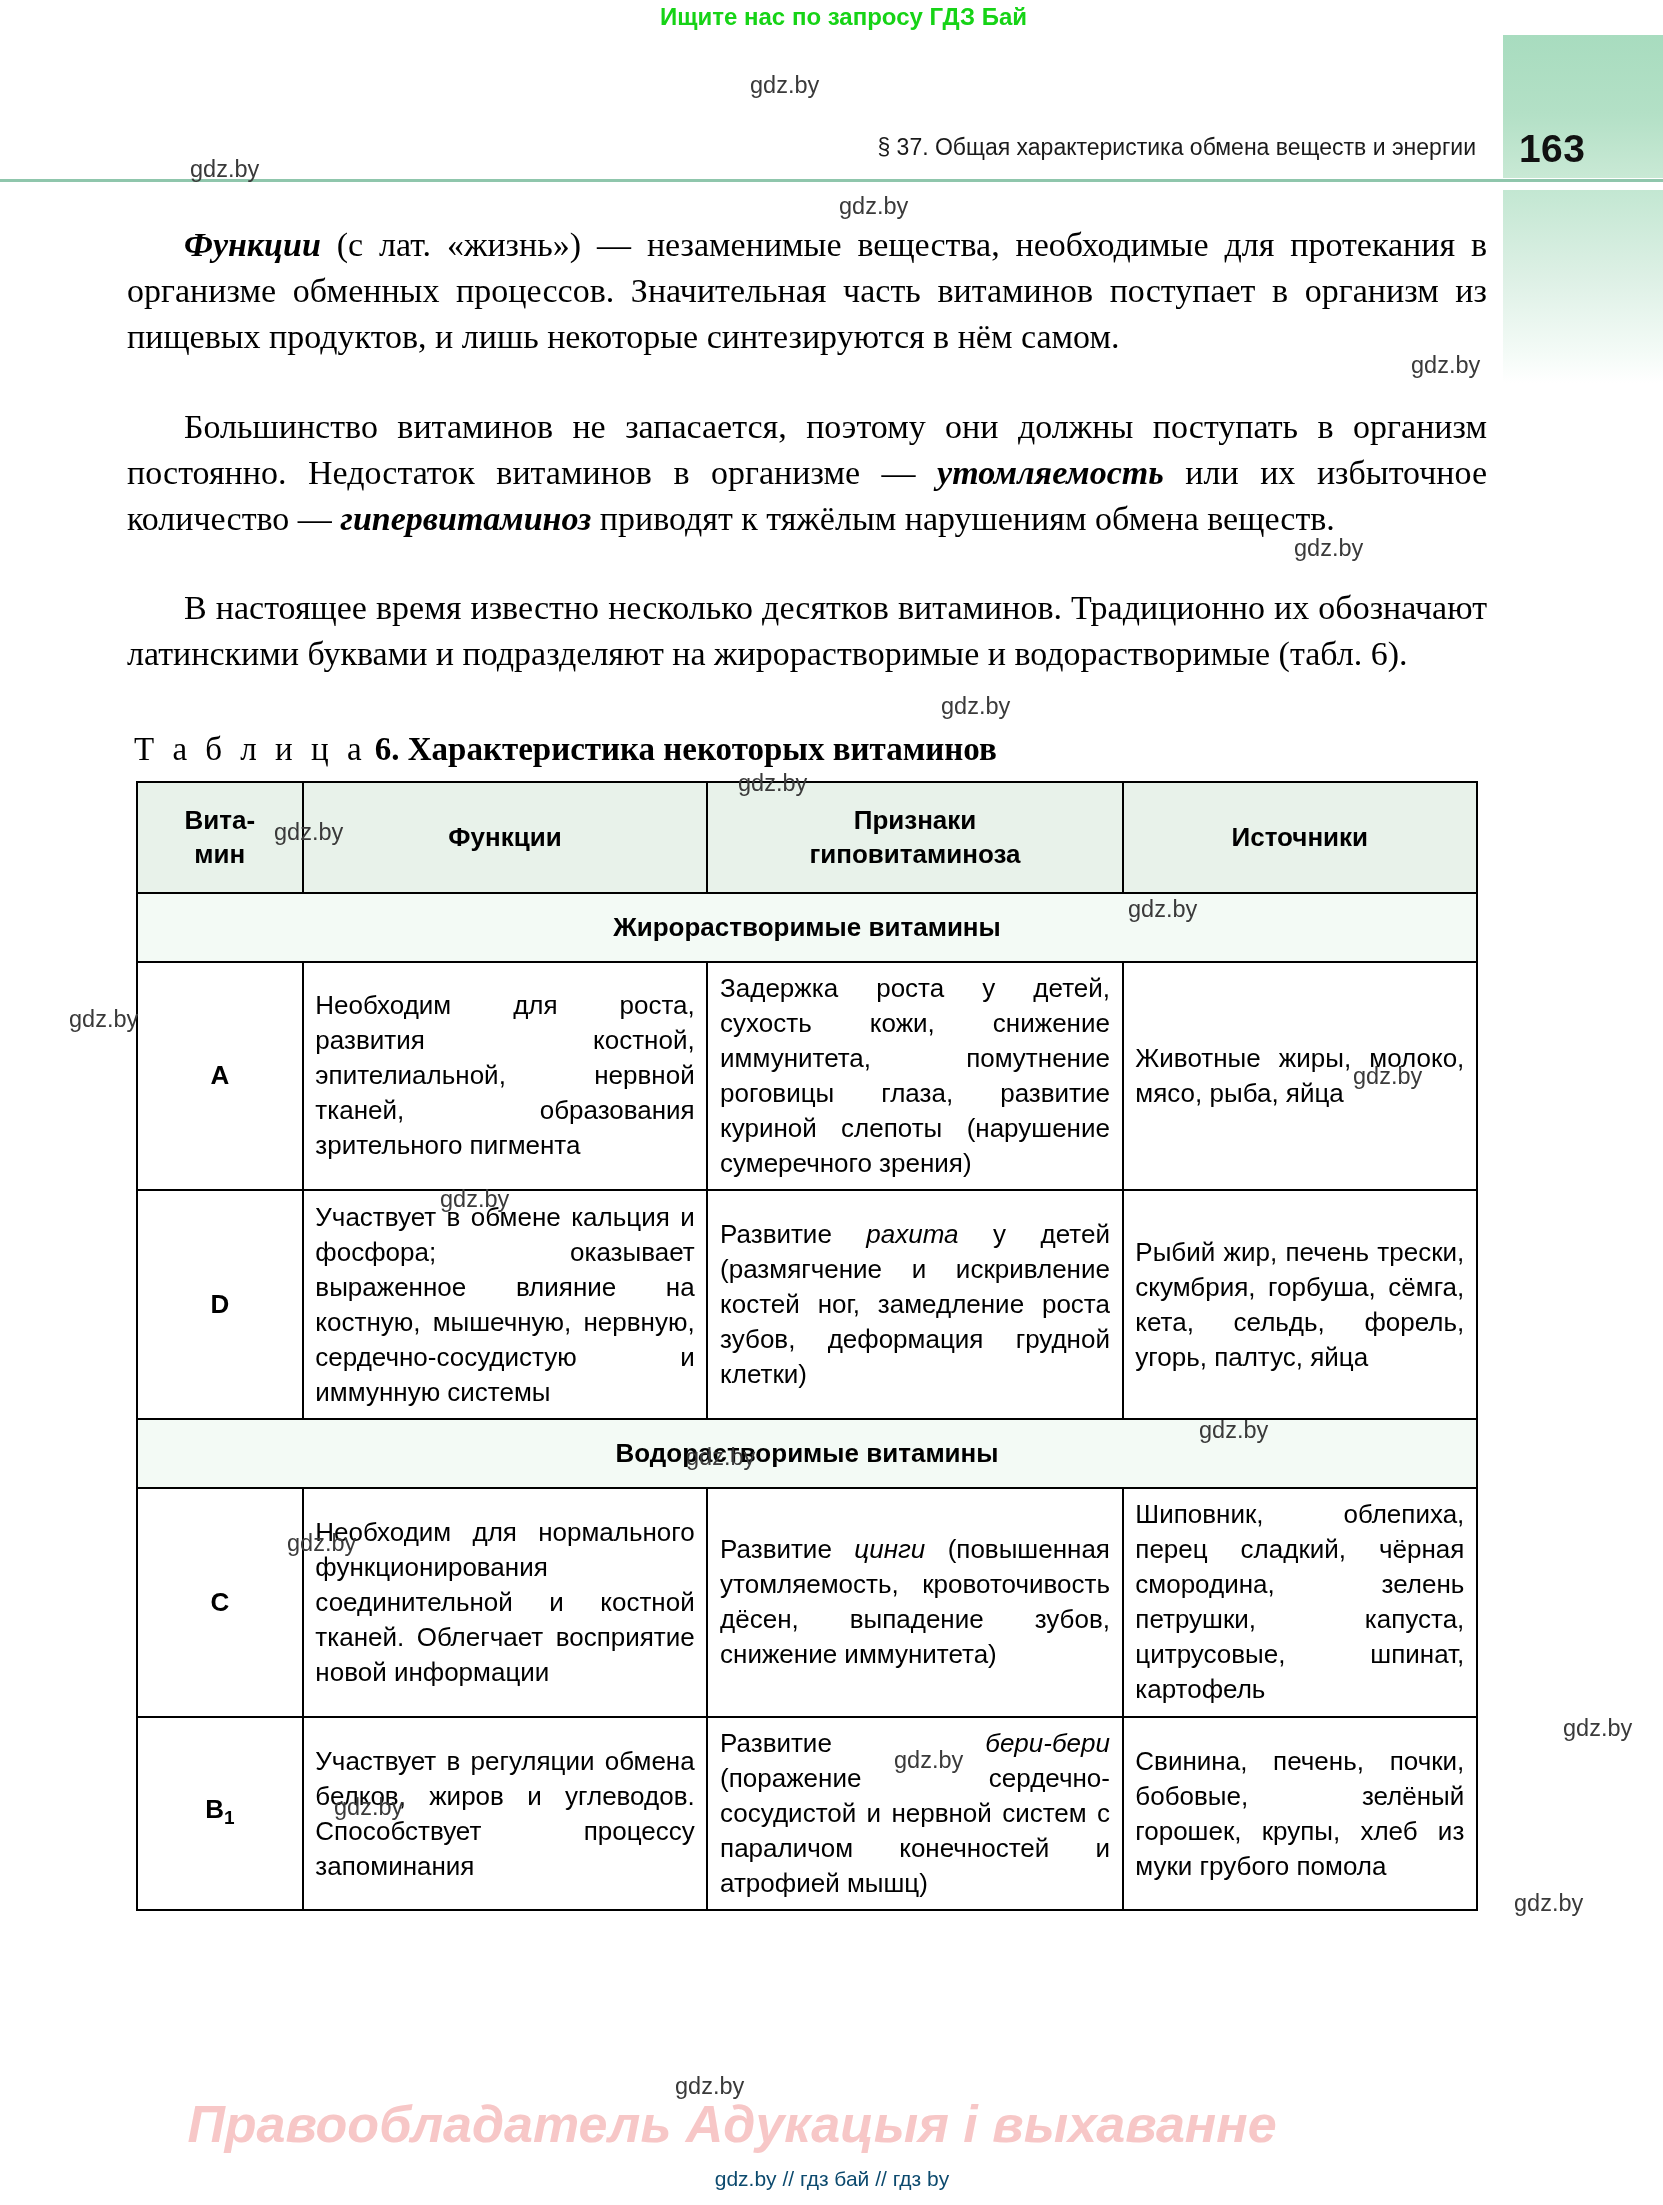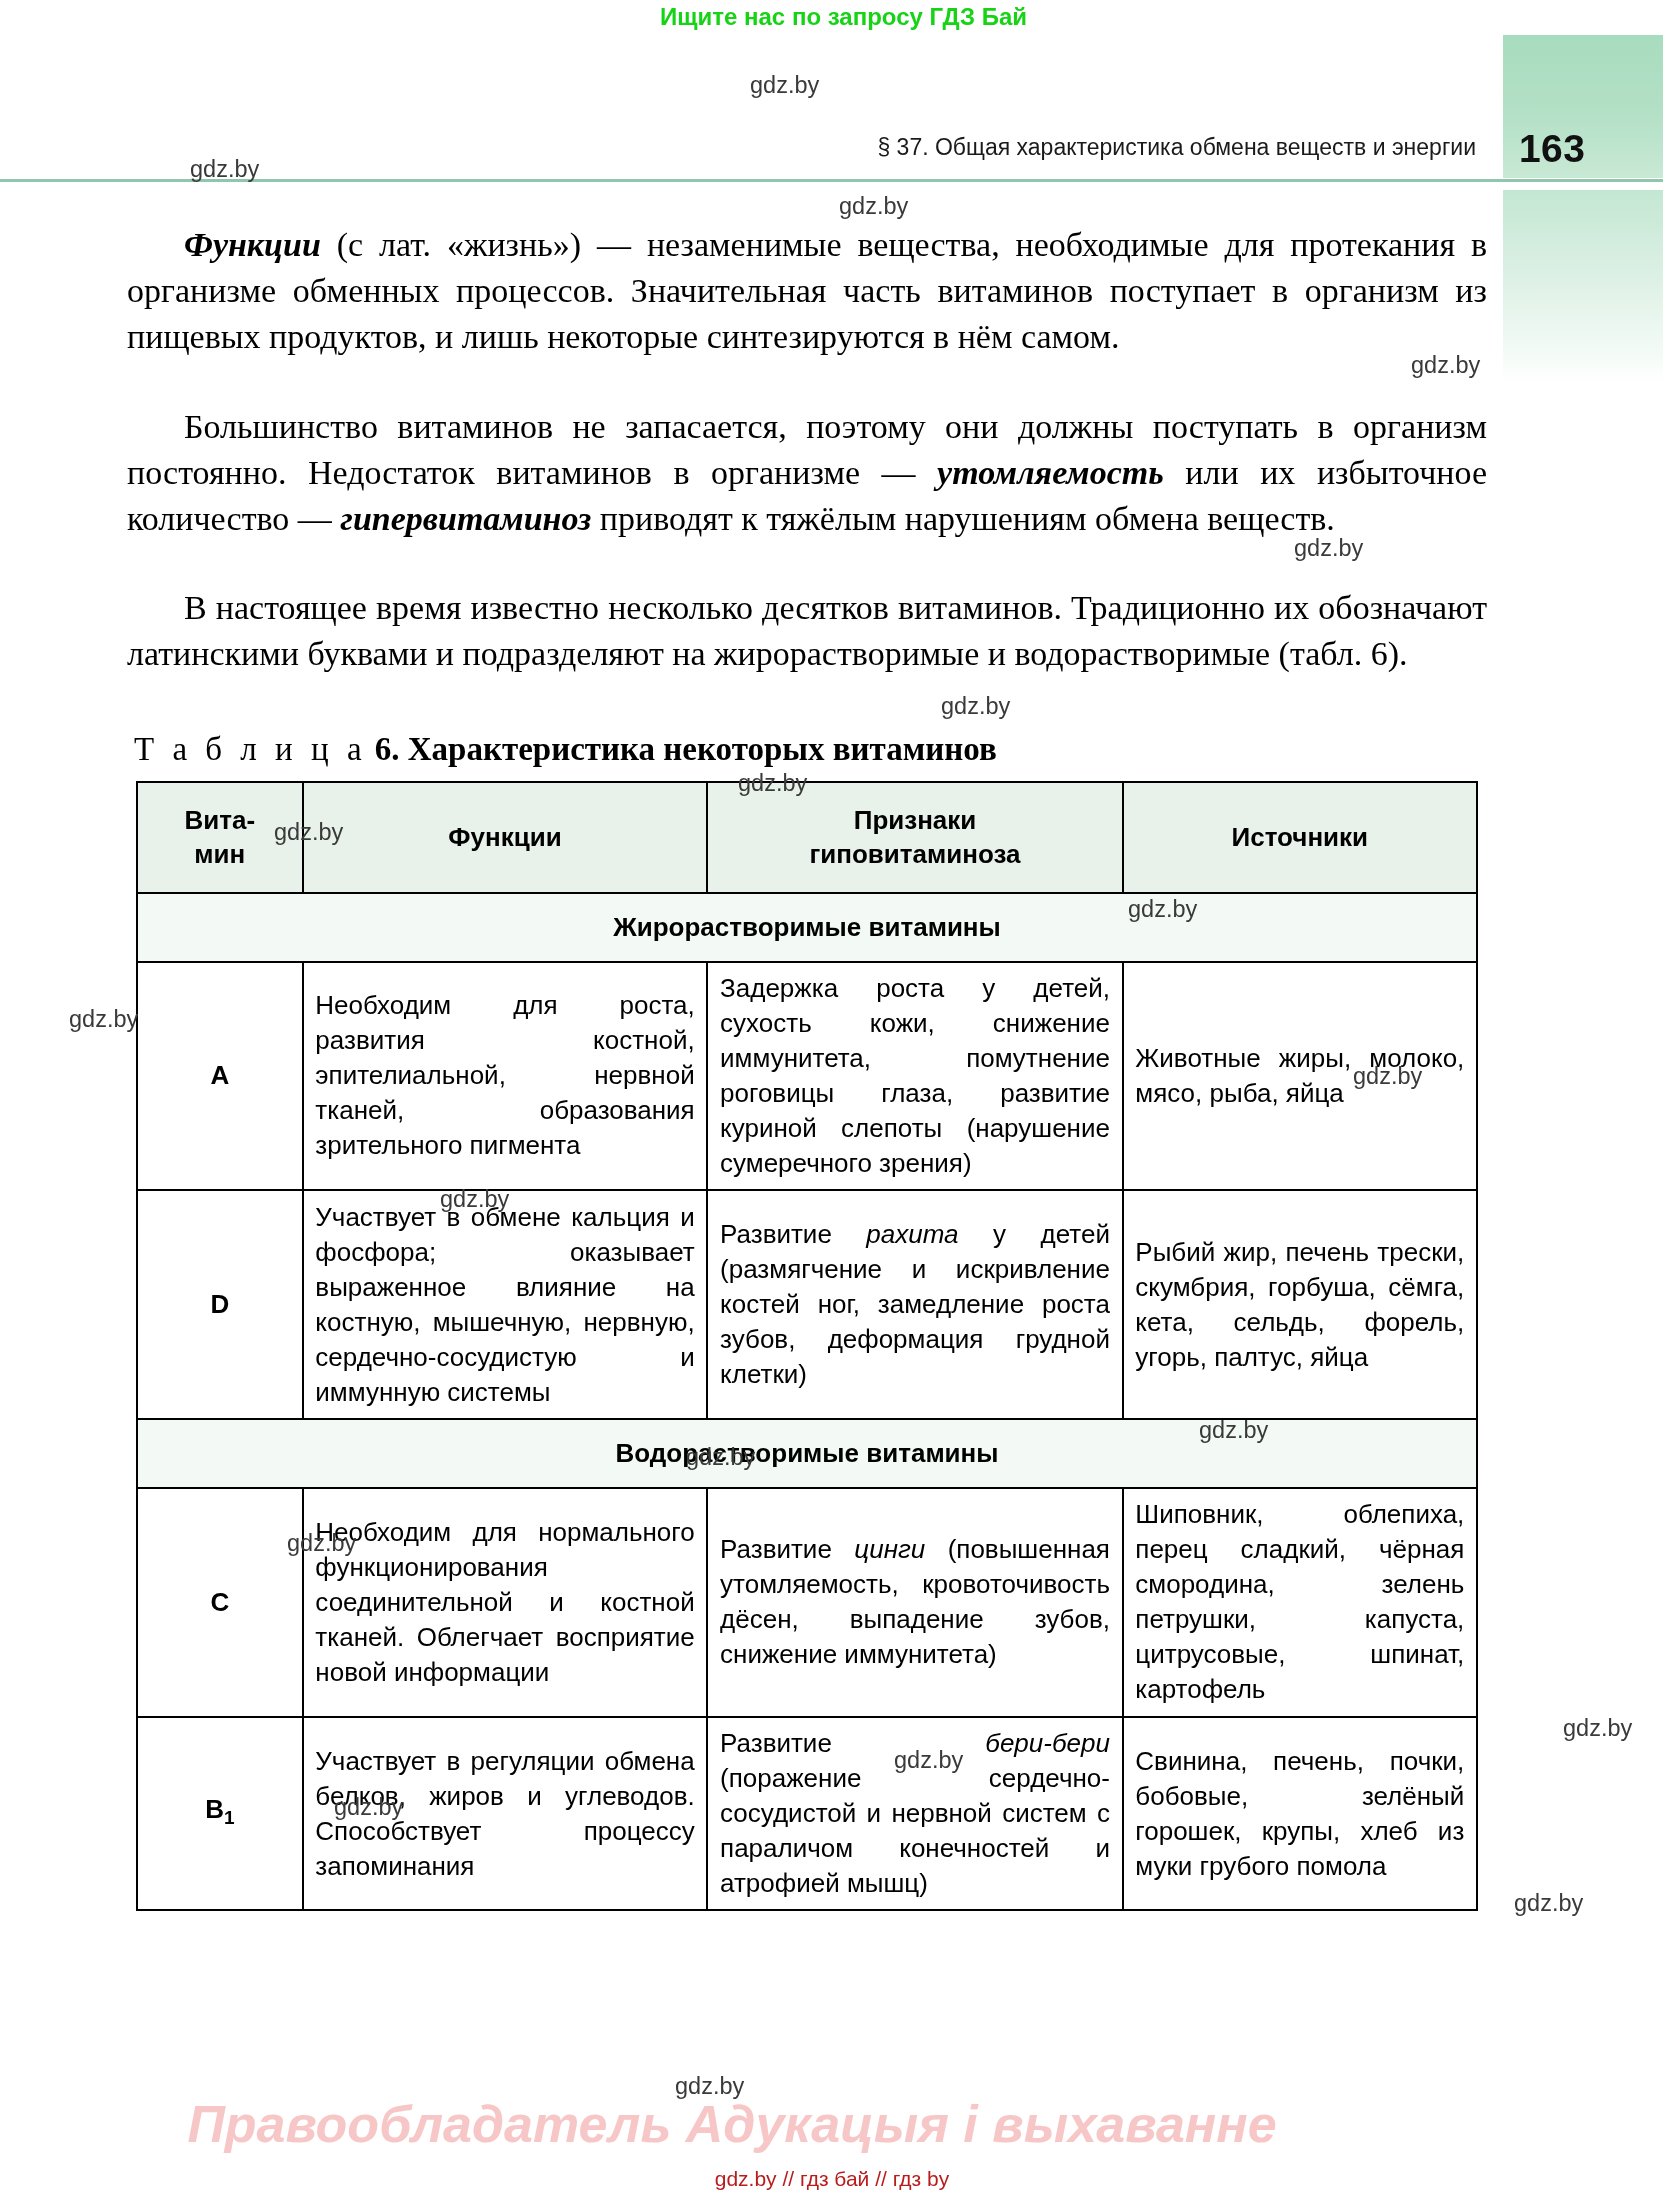--- a/index.html
+++ b/index.html
@@ -180,21 +180,21 @@
     white-space: nowrap;
   }
   #footer-links {
     position: absolute;
     left: 0px;
     top: 2167px;
     width: 1664px;
     text-align: center;
     font-family: "Liberation Sans", sans-serif;
     font-size: 21px;
-    color: #b91c1c;
+    color: #0c4a6e;
     white-space: nowrap;
   }
 </style>
 </head>
 <body>
 
 <div id="page-badge-block"></div>
 <div id="page-number">163</div>
 <div id="gradient-block"></div>
 

